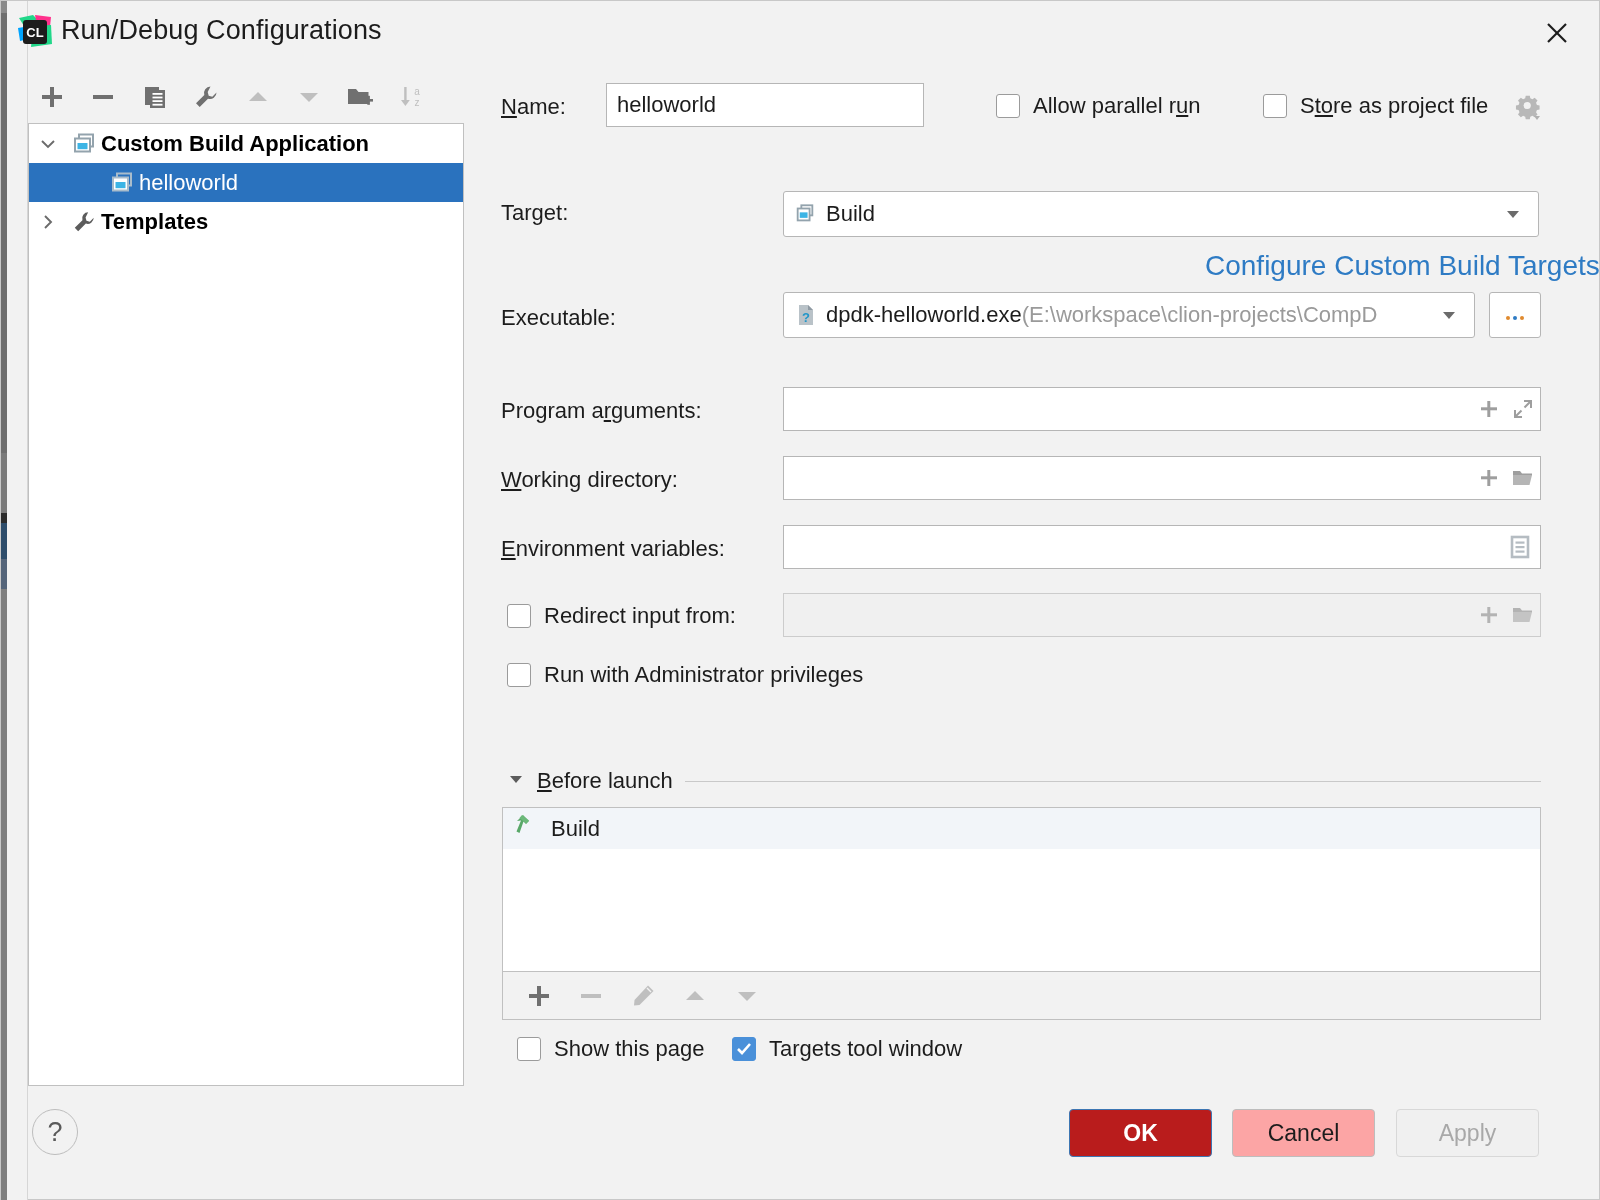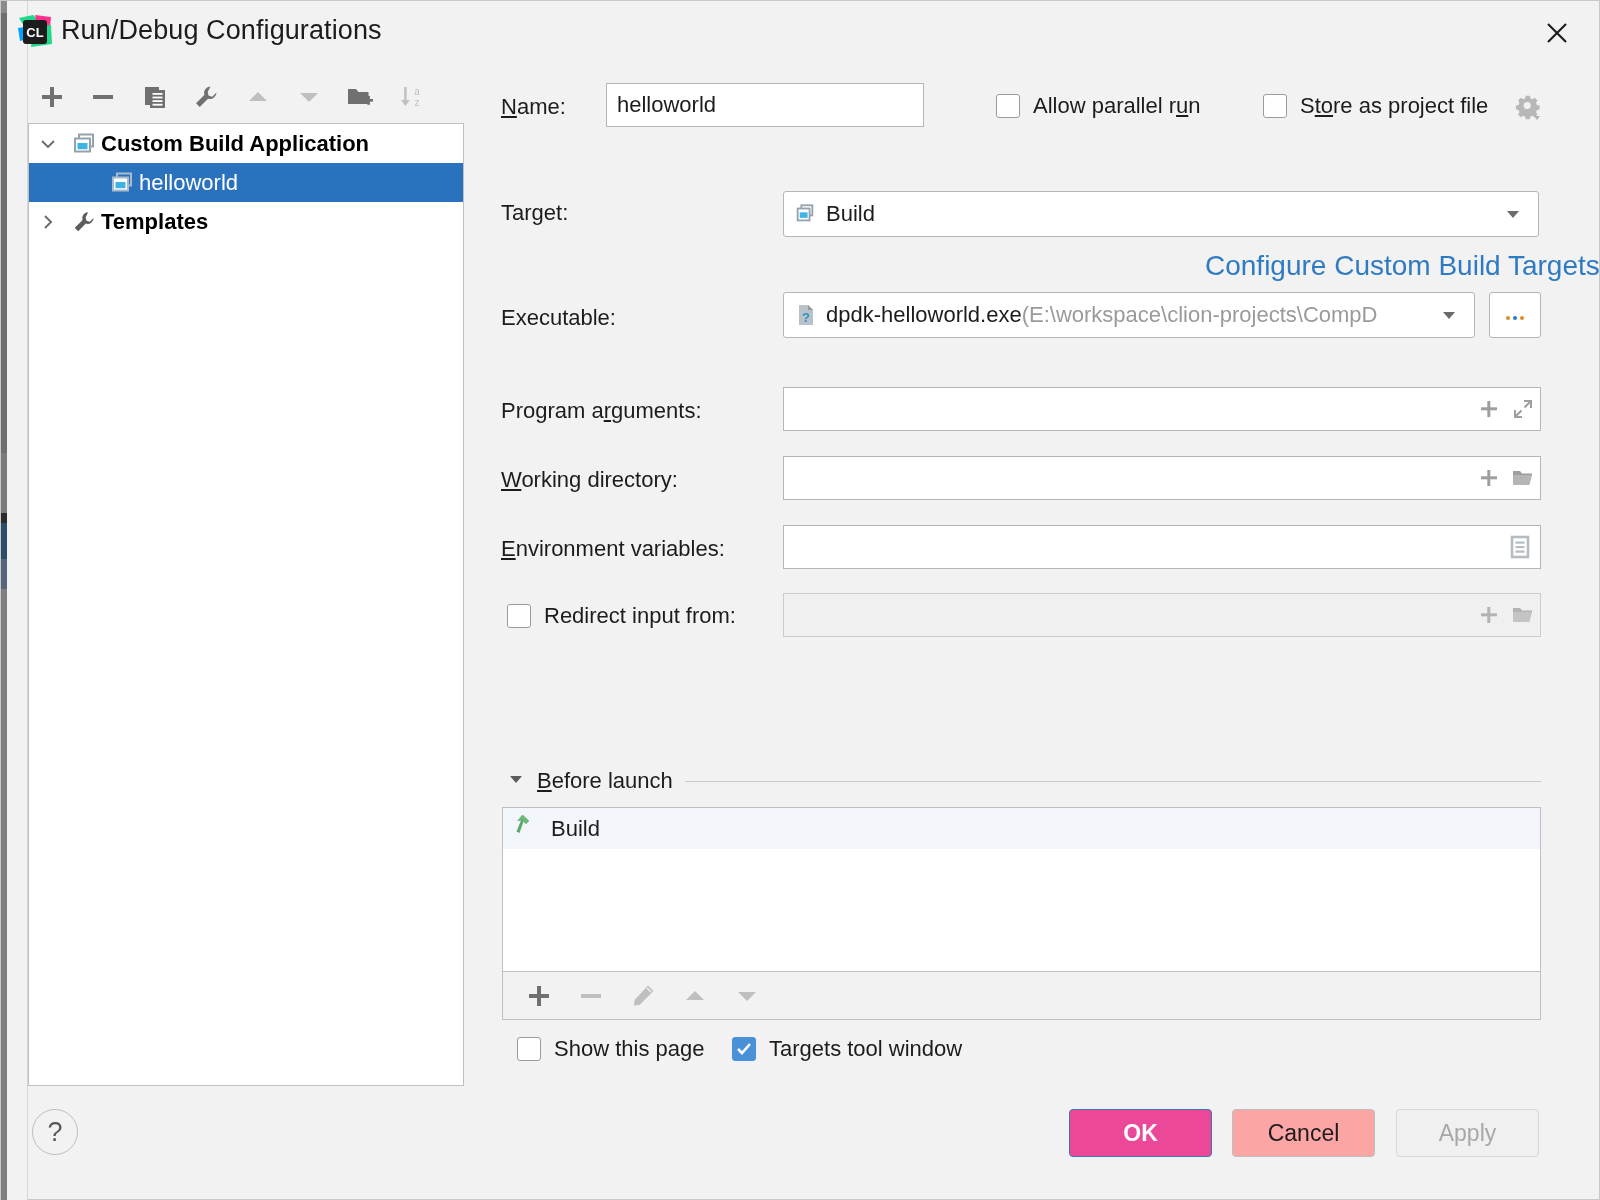--- a/index.html
+++ b/index.html
@@ -145,21 +145,21 @@
     width: 46px; height: 46px; border-radius: 50%;
     border: 1.5px solid #bdbdbd; background: #f2f2f2;
     display: flex; align-items: center; justify-content: center;
     font-size: 27px; color: #5a5a5a; cursor: pointer;
   }
   .btn {
     position: absolute; height: 48px; border-radius: 4px;
     display: flex; align-items: center; justify-content: center;
     font-size: 23px; cursor: pointer;
   }
-  .btn-ok { background: #ec4899; color: #ffffff; font-weight: bold; border: 1px solid #3d76b3; }
+  .btn-ok { background: #b91c1c; color: #ffffff; font-weight: bold; border: 1px solid #3d76b3; }
   .btn-cancel { background: #fca5a5; color: #1c1c1c; border: 1px solid #bdbdbd; }
   .btn-apply { background: #f0f0f0; color: #a8a8a8; border: 1px solid #d8d8d8; cursor: default; }
 </style>
 </head>
 <body>
 
 <div class="dialog">
 
   <div class="edge-art art1"></div>
   <div class="edge-art art2"></div>
@@ -426,20 +426,24 @@
       </svg>
     </span>
     <span class="field-icon">
       <svg width="24" height="22" viewBox="0 0 24 22">
         <path d="M2 4 h7 l2 2.6 h10 v2 h-19 z" fill="#b3b3b3"></path>
         <path d="M2 8 h19 l-2.5 10 h-16.5 z" fill="#c4c4c4"></path>
       </svg>
     </span>
   </div>
 
+  <div class="cbrow" style="position:absolute; left:506px; top:661px;">
+    <span class="cb"></span>
+    <span class="cbtext">Run with Administrator privileges</span>
+  </div>
 
   <div class="sep-title" style="position:absolute; left:506px; top:767px; width:1034px;">
     <span>
       <svg width="18" height="18" viewBox="0 0 18 18">
           <path d="M3 6 L15 6 L9 13 Z" fill="#5c5c5c"></path>
         </svg>
     </span>
     <span class="lbl"><u>B</u>efore launch</span>
     <span class="sep-line"></span>
   </div>

